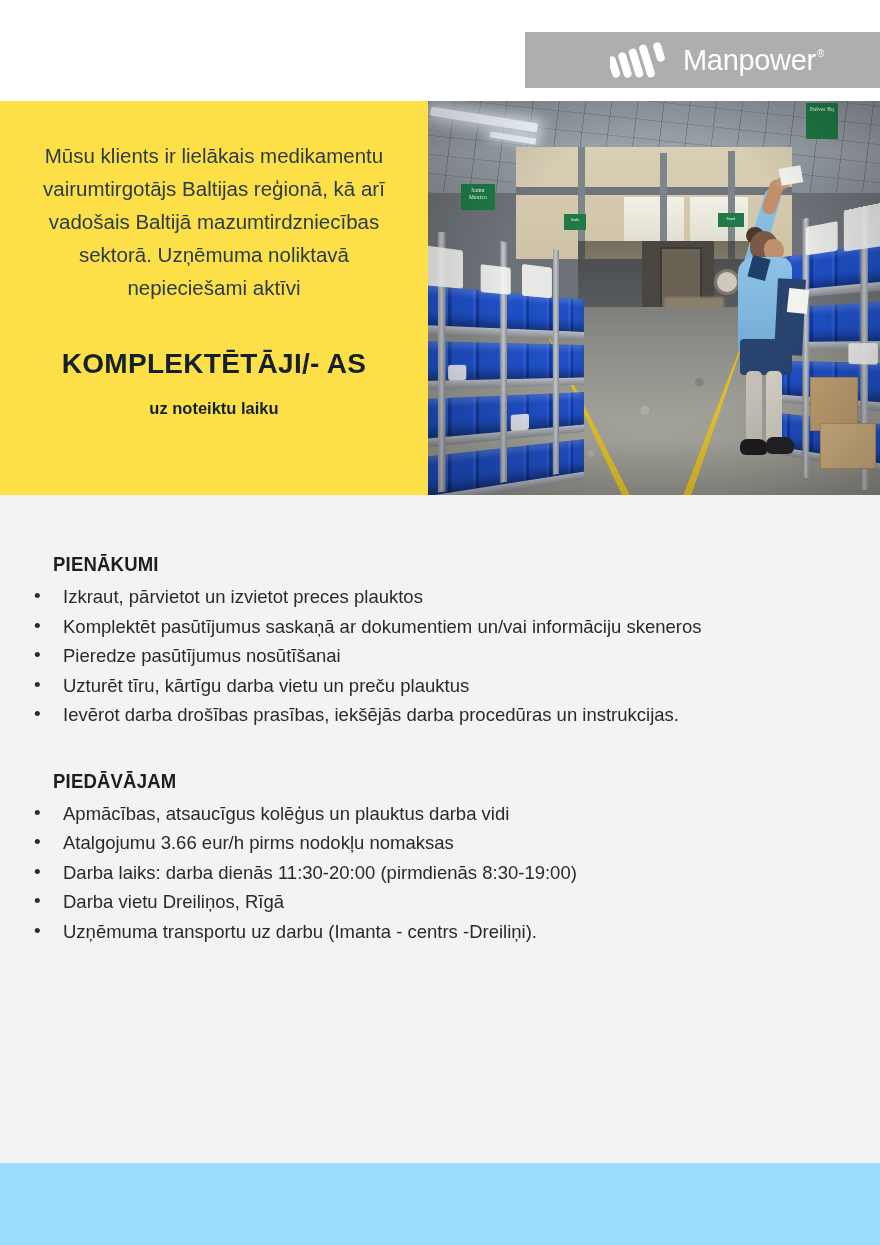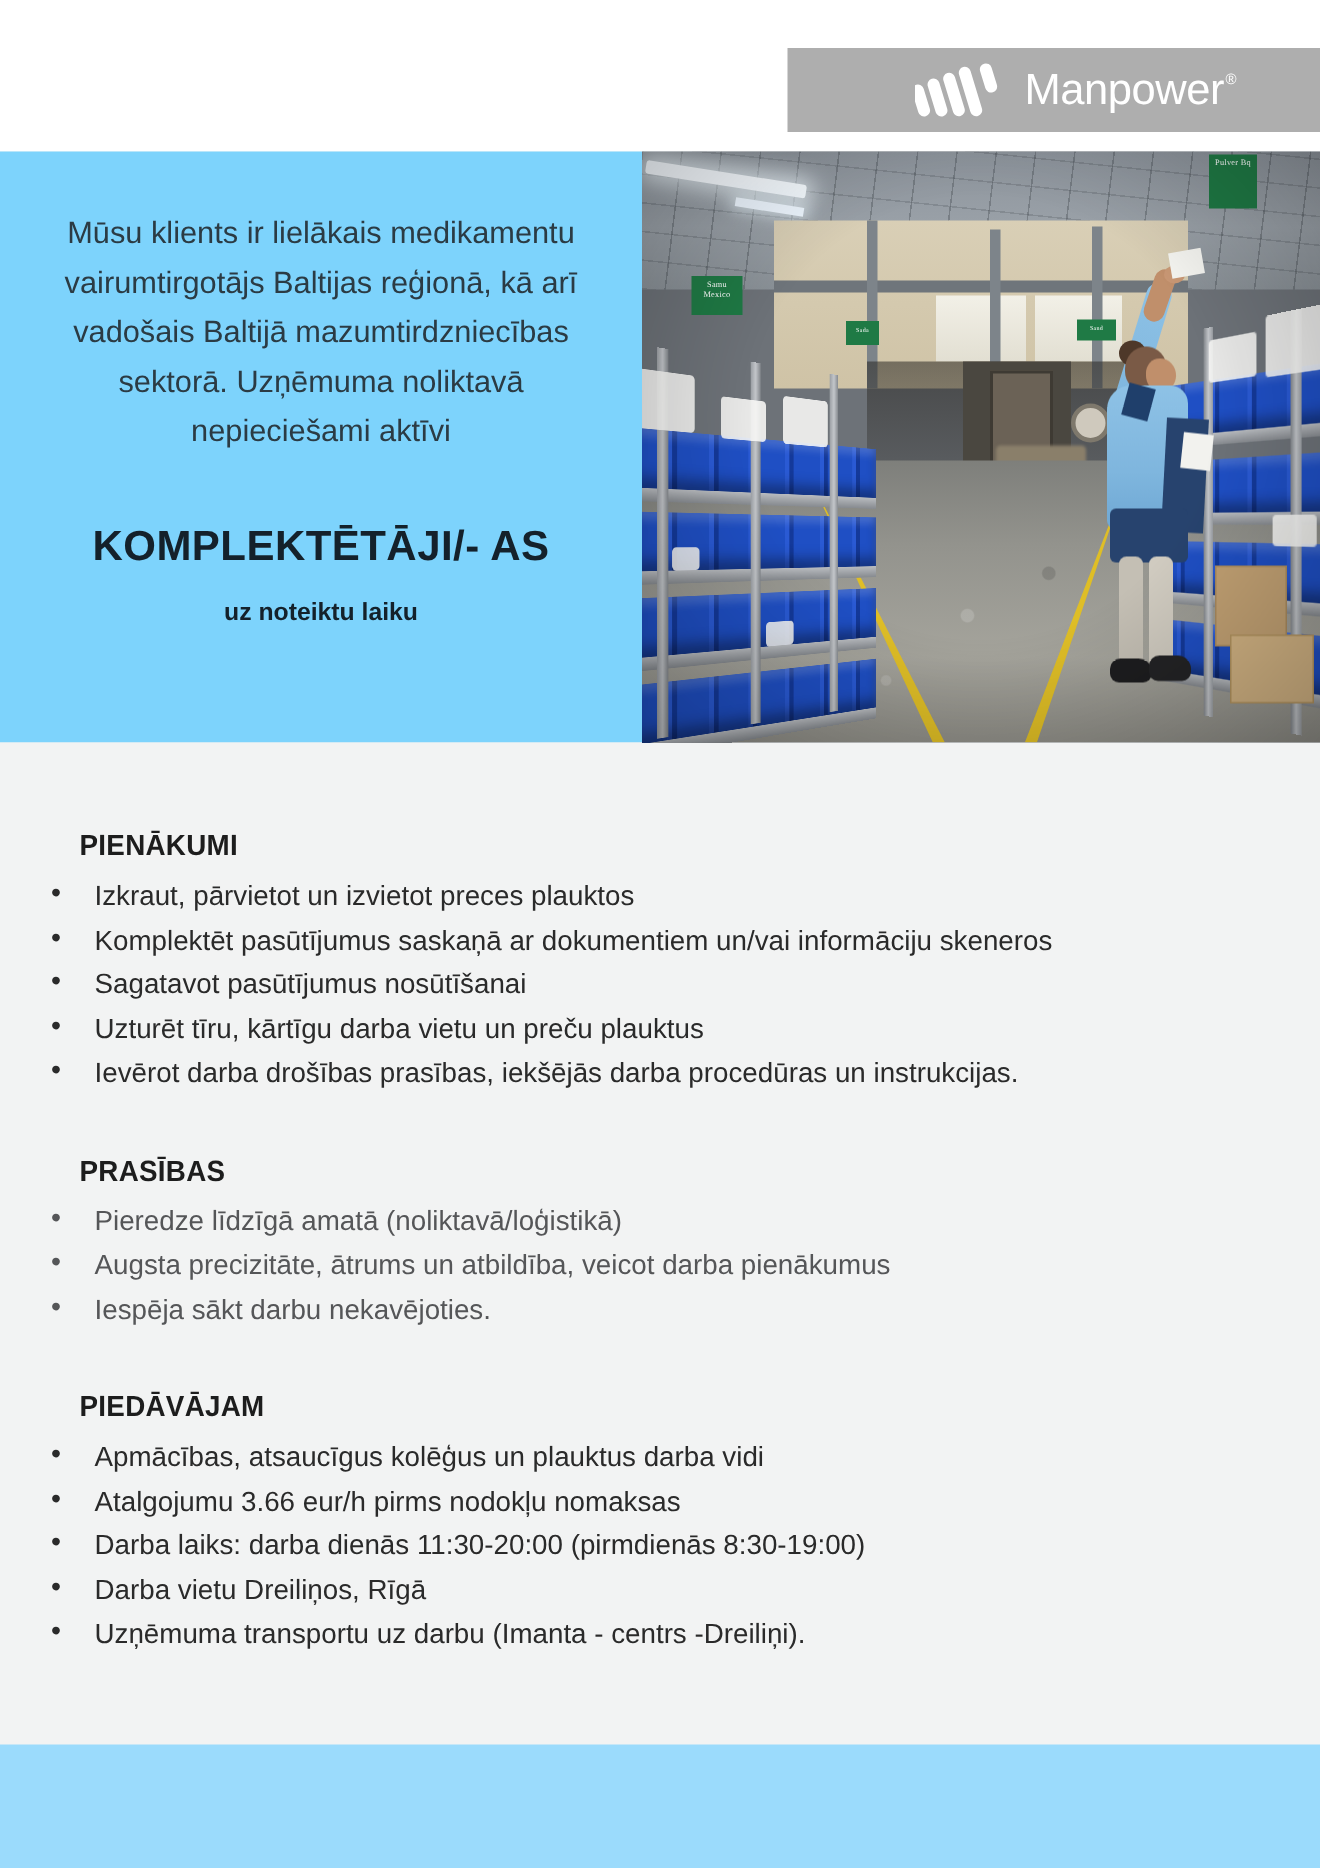--- a/index.html
+++ b/index.html
@@ -64,21 +64,21 @@
   .hero {
     position: absolute;
     left: 0; top: 101px;
     width: 880px;
     height: 394px;
     display: flex;
   }
   .hero-text {
     width: 428px;
     height: 394px;
-    background: #7dd3fc;
+    background: #fde047;
     box-sizing: border-box;
     padding: 38px 24px 0 24px;
     text-align: center;
   }
   .intro {
     color: #2b3b44;
     font-size: 20.5px;
     line-height: 33px;
     font-weight: 400;
     margin: 0;
@@ -529,34 +529,26 @@
   </div>
 </div>
 
 <div class="content">
 
   <div class="section s-duties">
     <div class="section-heading">PIENĀKUMI</div>
     <ul class="bullets">
       <li>Izkraut, pārvietot un izvietot preces plauktos</li>
       <li>Komplektēt pasūtījumus saskaņā ar dokumentiem un/vai informāciju skeneros</li>
-      <li>Sagatavot pasūtījumus nosūtīšanai</li>
+      <li>Pieredze pasūtījumus nosūtīšanai</li>
       <li>Uzturēt tīru, kārtīgu darba vietu un preču plauktus</li>
       <li>Ievērot darba drošības prasības, iekšējās darba procedūras un instrukcijas.</li>
     </ul>
   </div>
 
-  <div class="section s-reqs">
-    <div class="section-heading">PRASĪBAS</div>
-    <ul class="bullets">
-      <li>Pieredze līdzīgā amatā (noliktavā/loģistikā)</li>
-      <li>Augsta precizitāte, ātrums un atbildība, veicot darba pienākumus</li>
-      <li>Iespēja sākt darbu nekavējoties.</li>
-    </ul>
-  </div>
 
   <div class="section s-offer">
     <div class="section-heading">PIEDĀVĀJAM</div>
     <ul class="bullets">
       <li>Apmācības, atsaucīgus kolēģus un plauktus darba vidi</li>
       <li>Atalgojumu 3.66 eur/h pirms nodokļu nomaksas</li>
       <li>Darba laiks: darba dienās 11:30-20:00 (pirmdienās 8:30-19:00)</li>
       <li>Darba vietu Dreiliņos, Rīgā</li>
       <li>Uzņēmuma transportu uz darbu (Imanta  - centrs -Dreiliņi).</li>
     </ul>

